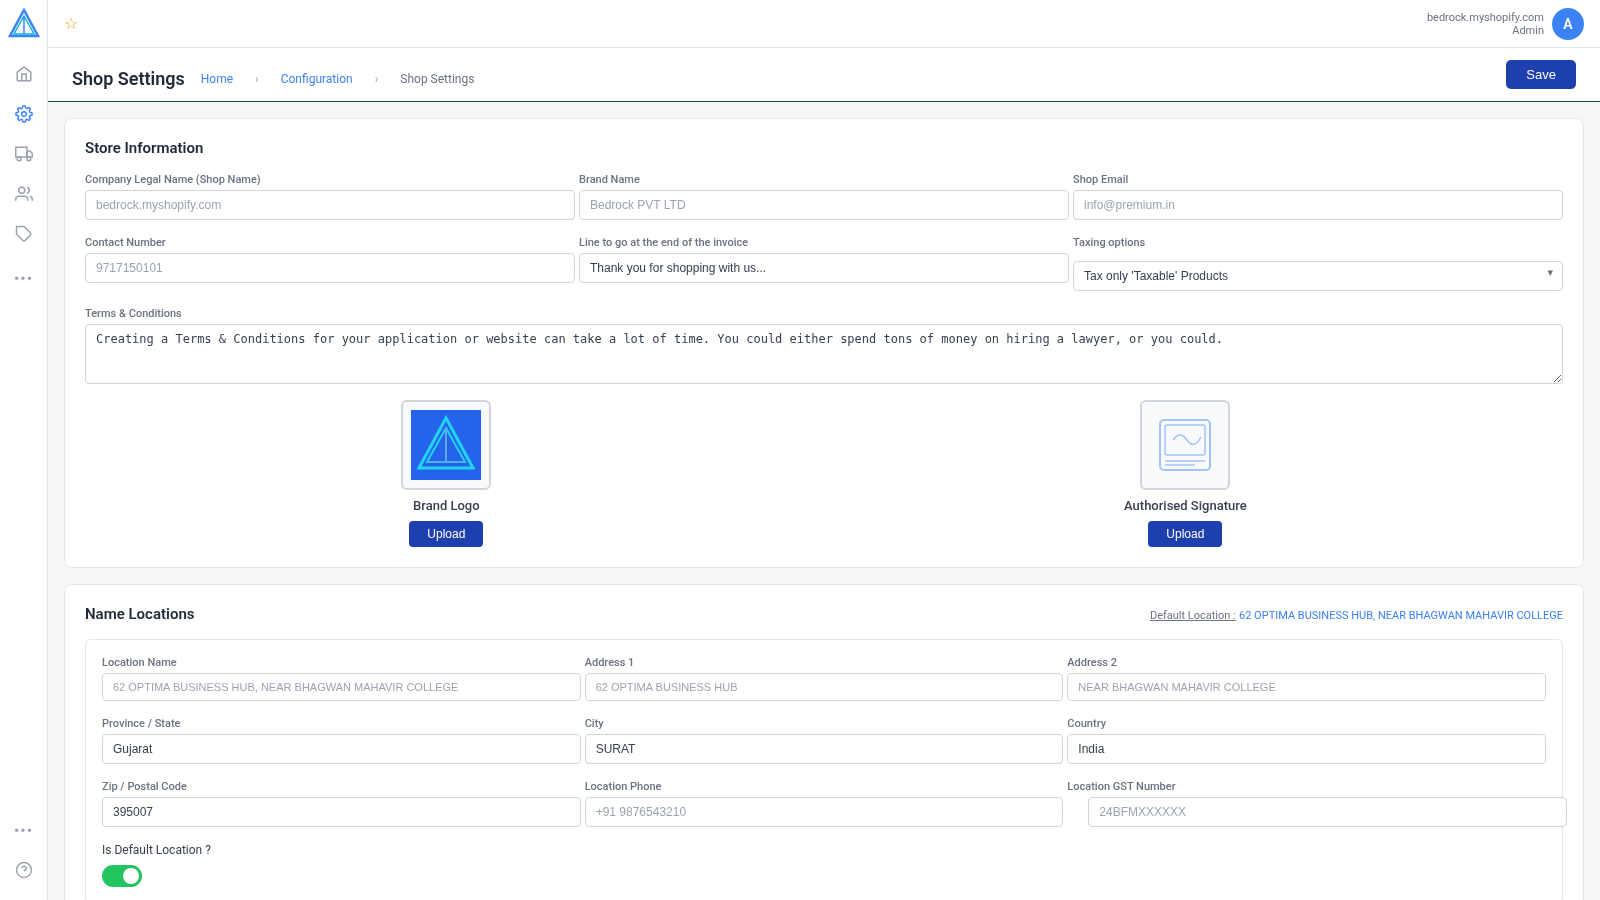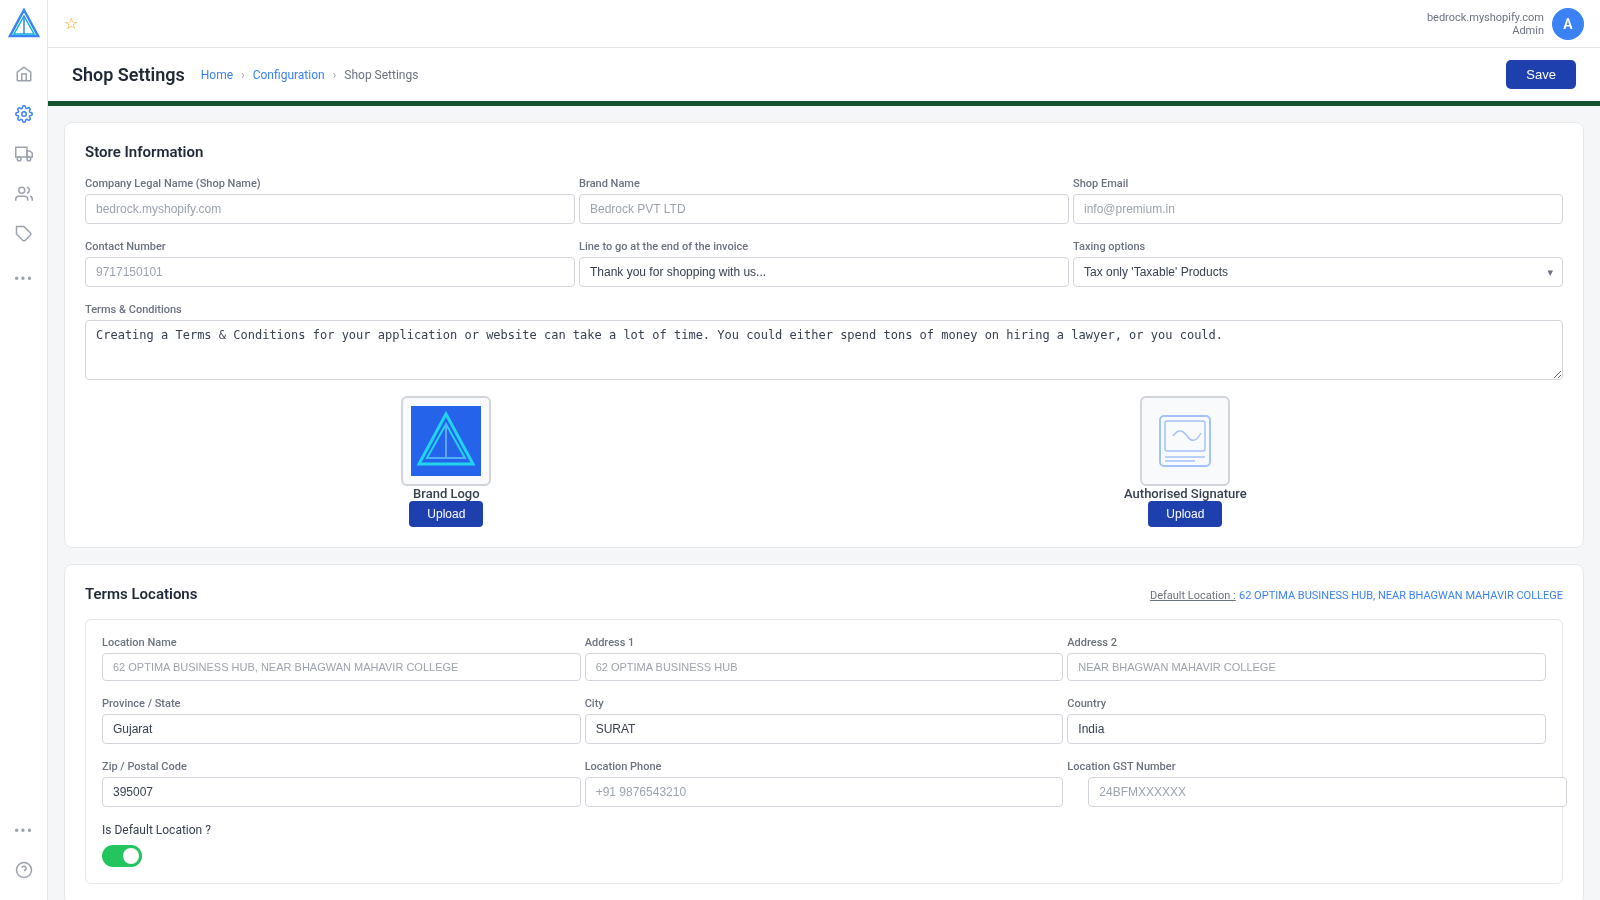--- a/index.html
+++ b/index.html
@@ -21,46 +21,46 @@
     .topbar-right { display: flex; align-items: center; gap: 8px; }
     .topbar-user-info { text-align: right; }
     .topbar-email { font-size: 11px; color: #6b7280; }
     .topbar-role { font-size: 11px; color: #6b7280; }
     .avatar { width: 32px; height: 32px; border-radius: 50%; background: #3b82f6; display: flex; align-items: center; justify-content: center; color: white; font-size: 14px; font-weight: 600; }
 
     
     .content { flex: 1; overflow-y: auto; padding: 0; }
 
     
-    .page-header { background: #fff; padding: 12px 24px; display: flex; align-items: center; justify-content: space-between; border-bottom: 5px solid #14532d; }
+    .page-header { background: #fff; padding: 12px 24px; display: flex; align-items: flex-end; justify-content: space-between; border-bottom: 1px solid #14532d; }
     .page-title { font-size: 18px; font-weight: 600; color: #1f2937; margin-right: 16px; }
-    .breadcrumb { display: flex; align-items: center; gap: 8px; font-size: 12px; color: #6b7280; }
+    .breadcrumb { display: flex; align-items: center; gap: 22px; font-size: 12px; color: #6b7280; }
     .breadcrumb-link { color: #3b82f6; cursor: pointer; text-decoration: none; }
     .breadcrumb-sep { color: #9ca3af; }
     .breadcrumb-current { color: #6b7280; }
     .page-header-left { display: flex; align-items: center; }
     .save-btn { background: #1e40af; color: white; border: none; padding: 7px 20px; border-radius: 5px; font-size: 13px; cursor: pointer; font-weight: 500; }
 
     
     .card { background: #fff; border: 1px solid #e5e7eb; border-radius: 8px; margin: 16px; padding: 20px; }
     .card-title { font-size: 15px; font-weight: 600; color: #1f2937; margin-bottom: 16px; }
 
     
     .form-row { display: grid; gap: 4px; margin-bottom: 16px; }
     .form-row-3 { grid-template-columns: 1fr 1fr 1fr; }
     .form-row-1 { grid-template-columns: 1fr; }
     .form-group { display: flex; flex-direction: column; gap: 4px; }
     .form-label { font-size: 11px; color: #6b7280; font-weight: 500; }
     .form-input { border: 1px solid #d1d5db; border-radius: 4px; padding: 7px 10px; font-size: 12px; color: #374151; background: #fff; outline: none; width: 100%; }
-    .form-select { border: 1px solid #d1d5db; border-radius: 4px; padding: 7px 10px; font-size: 12px; color: #374151; background: #fff; outline: none; width: 100%; appearance: none; cursor: pointer; }
+    .form-select { border: 1px solid #d1d5db; border-radius: 4px; padding: 7px 10px; font-size: 12px; color: #374151; background: #fff; outline: none; width: 100%; appearance: none; cursor: pointer; margin-top: 8px; }
     .form-textarea { border: 1px solid #d1d5db; border-radius: 4px; padding: 7px 10px; font-size: 12px; color: #374151; background: #fff; outline: none; width: 100%; resize: vertical; min-height: 60px; }
 
     
     .upload-section { display: flex; align-items: flex-start; justify-content: space-around; margin-top: 12px; }
-    .upload-item { display: flex; flex-direction: column; align-items: center; gap: 0; }
+    .upload-item { display: flex; flex-direction: column; align-items: center; gap: 8px; }
     .upload-preview { width: 90px; height: 90px; border: 2px solid #d1d5db; border-radius: 6px; display: flex; align-items: center; justify-content: center; overflow: hidden; background: #f9fafb; }
     .upload-label { font-size: 13px; color: #374151; font-weight: 500; }
     .upload-btn { background: #1e40af; color: white; border: none; padding: 6px 18px; border-radius: 4px; font-size: 12px; cursor: pointer; font-weight: 500; }
 
     
     .locations-header { display: flex; align-items: center; justify-content: space-between; margin-bottom: 16px; }
     .locations-title { font-size: 15px; font-weight: 600; color: #1f2937; }
     .default-location { font-size: 11px; color: #6b7280; text-decoration: underline; }
     .default-location-link { color: #3b82f6; font-size: 11px; }
 
@@ -241,21 +241,21 @@
             </svg>
           </div>
           <div class="upload-label">Authorised Signature</div>
           <button class="upload-btn">Upload</button>
         </div>
       </div>
     </div>
 
     <div class="card">
       <div class="locations-header">
-        <div class="locations-title">Terms Locations</div>
+        <div class="locations-title">Name Locations</div>
         <div>
           <span class="default-location">Default Location :</span>
           <span class="default-location-link">62 OPTIMA BUSINESS HUB, NEAR BHAGWAN MAHAVIR COLLEGE</span>
         </div>
       </div>
 
       <div class="card-inner">
         <div class="form-row form-row-3">
           <div class="form-group">
             <label class="form-label">Location Name</label>

